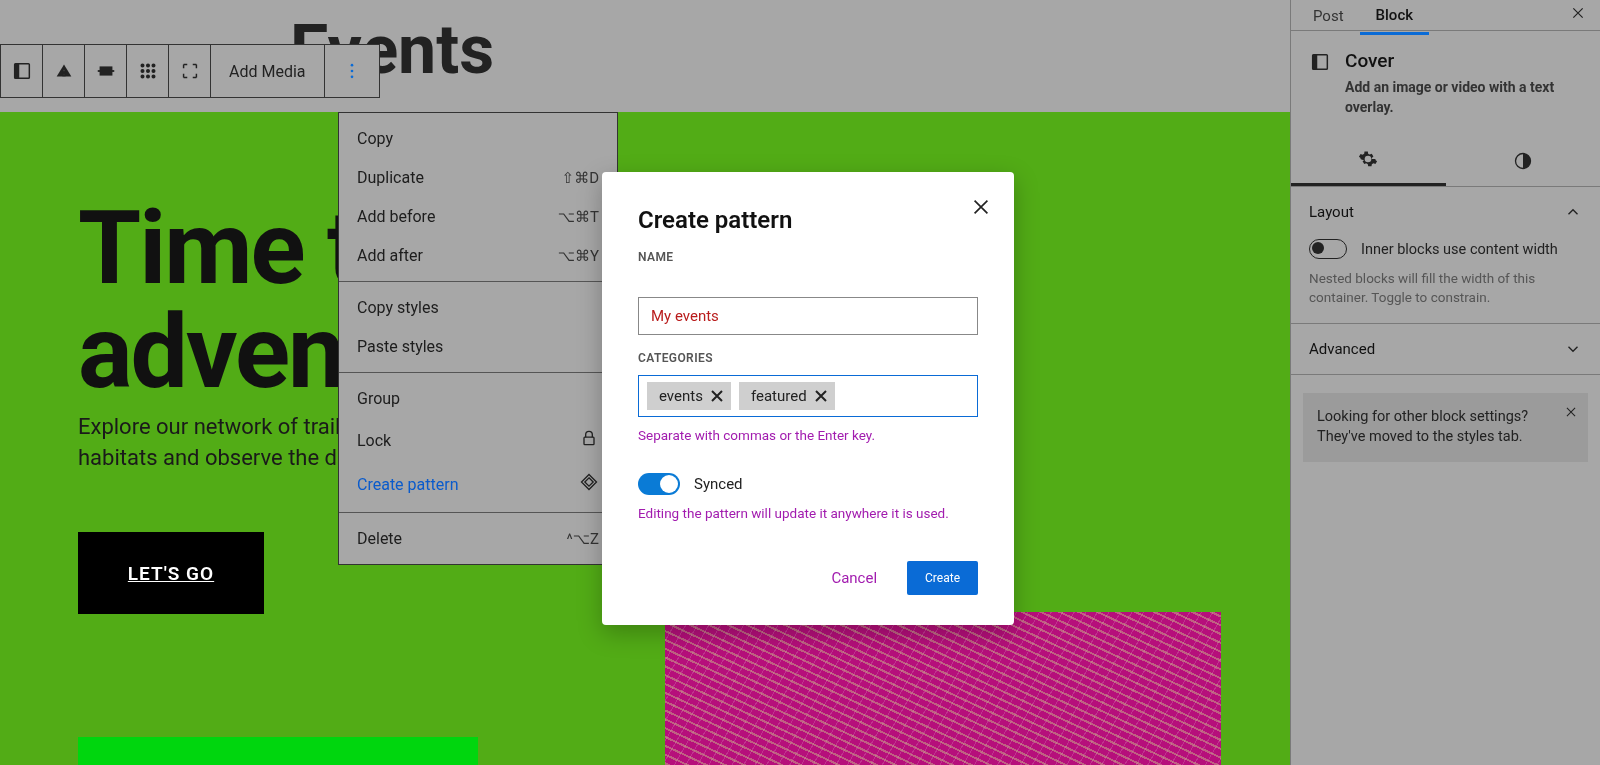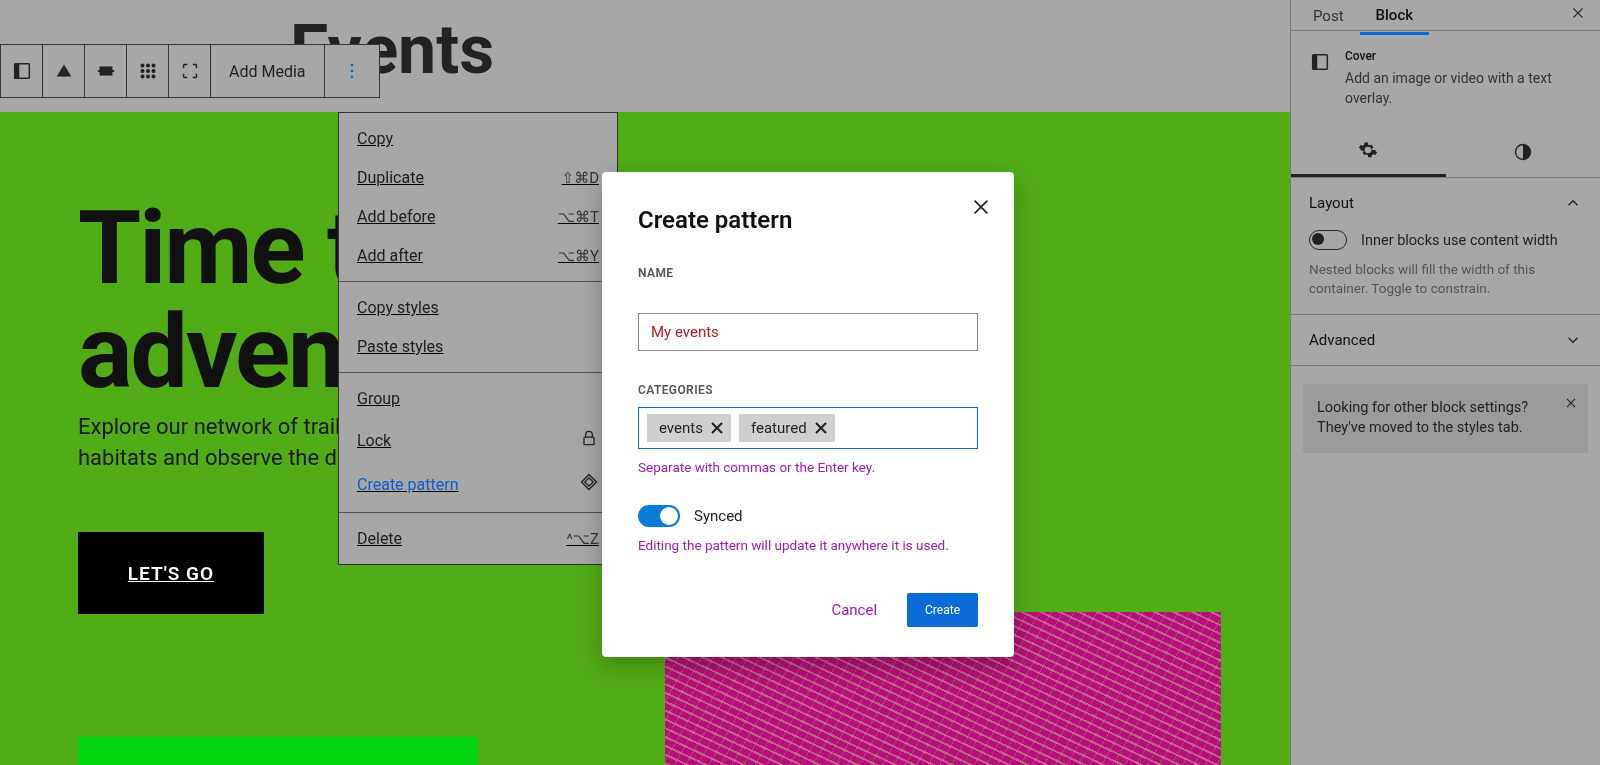--- a/index.html
+++ b/index.html
@@ -21,33 +21,33 @@
   
   .toolbar { position:absolute; left:0; top:44px; height:54px; background:#a7a7a7; border:1px solid #333; display:flex; }
   .tbtn { width:42px; display:flex; align-items:center; justify-content:center; border-right:1px solid #333; cursor:pointer; }
   .tbtn svg { width:22px; height:22px; stroke:#222; fill:none; stroke-width:1.6; }
   .addmedia { padding:0 18px; display:flex; align-items:center; font-size:16px; color:#222; border-right:1px solid #333; cursor:pointer; }
   .more { width:54px; display:flex; align-items:center; justify-content:center; cursor:pointer; }
   .more svg { width:20px; height:20px; }
 
   
   .dropdown { position:absolute; left:338px; top:112px; width:280px; background:#a7a7a7; border:1px solid #333; }
-  .dd-group { border-bottom:1px solid #555; padding:6px 0;text-decoration:underline; }
+  .dd-group { border-bottom:1px solid #555; padding:6px 0; }
   .dd-group:last-child { border-bottom:none; }
   .dd-item { display:flex; align-items:center; justify-content:space-between; padding:10px 18px; font-size:16px; color:#1d1d1d; cursor:pointer; }
   .dd-item.primary { color:#0a5bcc; }
   .dd-sc { font-size:15px; color:#333; }
   .dd-icon svg { width:20px; height:20px; stroke:#222; fill:none; stroke-width:1.6; }
 
   
   .modal { position:absolute; left:602px; top:172px; width:412px; background:#fff; border-radius:4px; box-shadow:0 8px 24px rgba(0,0,0,.25); padding:34px 36px 30px; }
   .modal-title { font-size:24px; font-weight:600; color:#111; }
   .modal-close { position:absolute; right:22px; top:24px; cursor:pointer; }
   .modal-close svg { width:22px; height:22px; stroke:#222; stroke-width:1.8; }
-  .field-label { font-size:12px; font-weight:600; letter-spacing:.4px; color:#555; text-transform:uppercase; margin-top:32px; margin-bottom:10px; }
+  .field-label { font-size:12px; font-weight:600; letter-spacing:.4px; color:#555; text-transform:uppercase; margin-top:16px; margin-bottom:10px; }
   .text-input { width:100%; border:1px solid #888; padding:9px 12px; font-size:15px; color:#b91c1c; outline:none;margin-top:23px; }
   .tag-input { width:100%; border:1.5px solid #0a6bd6; padding:6px 8px; display:flex; gap:8px; flex-wrap:wrap; }
   .tag { background:#cfcfcf; padding:5px 8px 5px 12px; font-size:15px; color:#222; display:flex; align-items:center; gap:8px; }
   .tag-x { cursor:pointer; display:flex; }
   .tag-x svg { width:12px; height:12px; stroke:#222; stroke-width:2; }
   .help { font-size:13.5px; color:#a21caf; margin-top:10px; }
   .toggle-row { display:flex; align-items:center; gap:14px; margin-top:30px; }
   .toggle { width:42px; height:22px; background:#0a7bd6; border-radius:20px; position:relative; cursor:pointer; }
   .toggle::after { content:""; position:absolute; right:2px; top:2px; width:18px; height:18px; background:#fff; border-radius:50%; }
   .toggle-label { font-size:15px; color:#222; }
@@ -57,22 +57,22 @@
 
   
   .sidepanel { position:absolute; right:0; top:0; width:310px; height:765px; background:#a7a7a7; border-left:1px solid #7a7a7a; }
   .tabs { display:flex; align-items:center; height:31px; border-bottom:1px solid #7a7a7a; padding:0 6px; }
   .tab { padding:10px 16px 8px; font-size:15px; color:#333; cursor:pointer; }
   .tab.active { color:#111; border-bottom:3px solid #0a6bd6; font-weight:500; }
   .tab-close { margin-left:auto; padding:8px; cursor:pointer; }
   .tab-close svg { width:16px; height:16px; stroke:#222; stroke-width:1.8; }
   .block-info { padding:18px 18px 8px; display:flex; gap:14px; }
   .block-info svg { width:22px; height:22px; flex-shrink:0; margin-top:2px; }
-  .block-info-txt .bt { font-size:12px; color:#111; font-weight:500; }
-  .block-info-txt .bd { font-size:14px; color:#333; margin-top:6px; line-height:1.4; }
+  .block-info-txt .bt { font-size:19px; color:#111; font-weight:500; }
+  .block-info-txt .bd { font-size:14px; color:#333; margin-top:6px; line-height:1.4;font-weight:bold; }
   .subtabs { display:flex; border-bottom:1px solid #7a7a7a; margin-top:10px; }
   .subtab { flex:1; display:flex; align-items:center; justify-content:center; padding:14px 0; cursor:pointer; }
   .subtab.active { border-bottom:3px solid #222; }
   .subtab svg { width:20px; height:20px; }
   .panel-sec { border-bottom:1px solid #7a7a7a; padding:16px 18px; }
   .panel-head { display:flex; justify-content:space-between; align-items:center; cursor:pointer; }
   .panel-head span { font-size:15px; font-weight:400; color:#111; }
   .panel-head svg { width:18px; height:18px; stroke:#222; stroke-width:1.8; fill:none; }
   .layout-row { display:flex; align-items:center; gap:14px; margin-top:18px; }
   .mini-toggle { width:38px; height:20px; border:1.5px solid #222; border-radius:20px; position:relative; cursor:pointer; }

